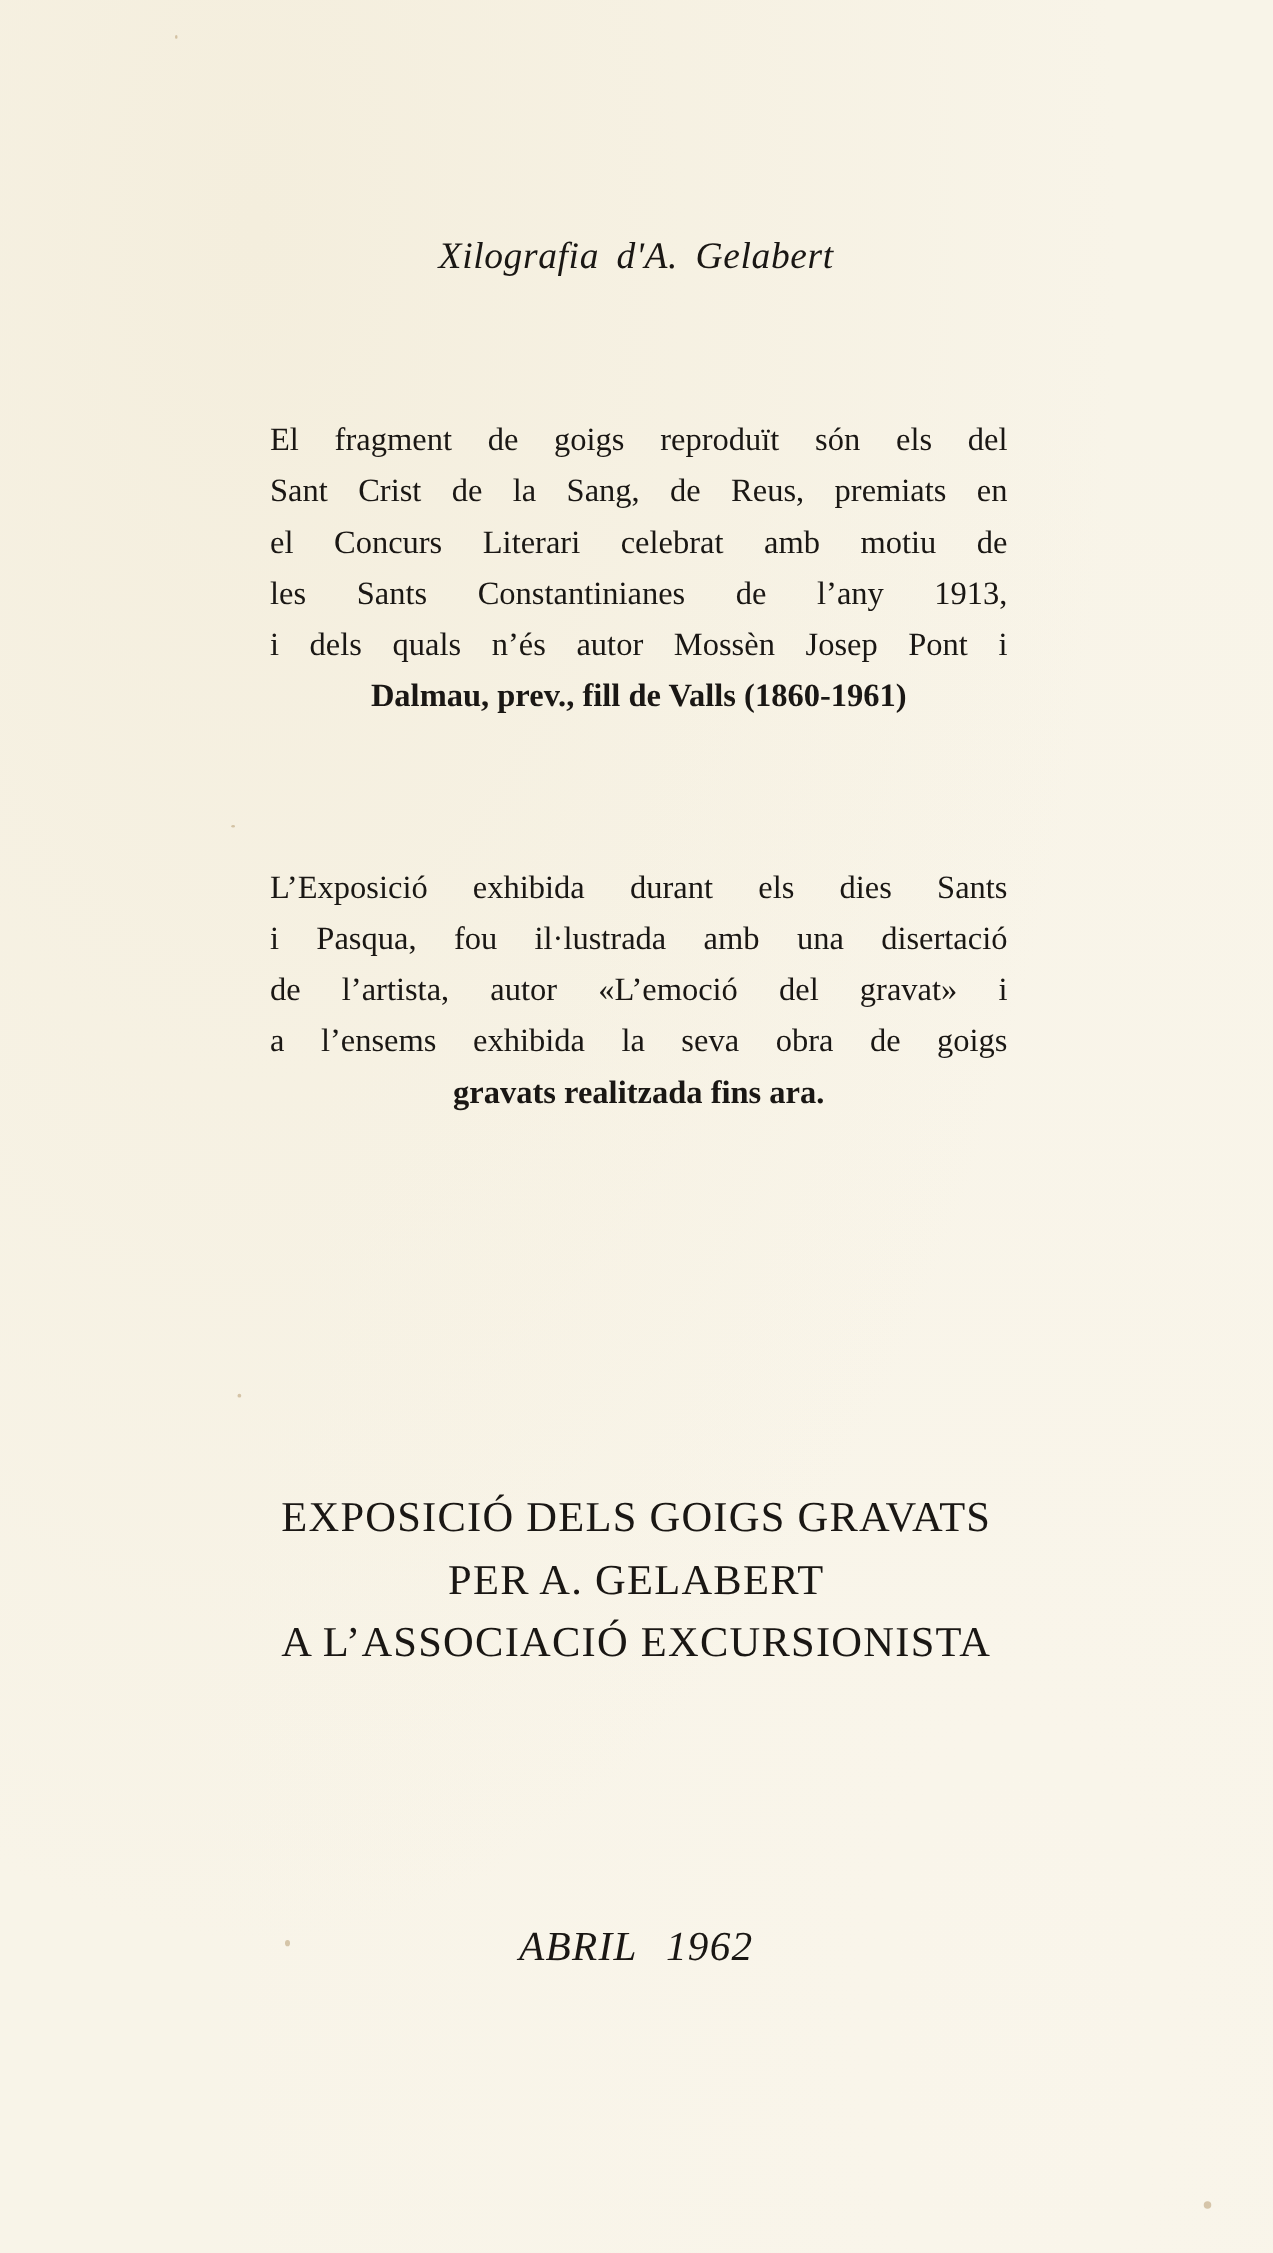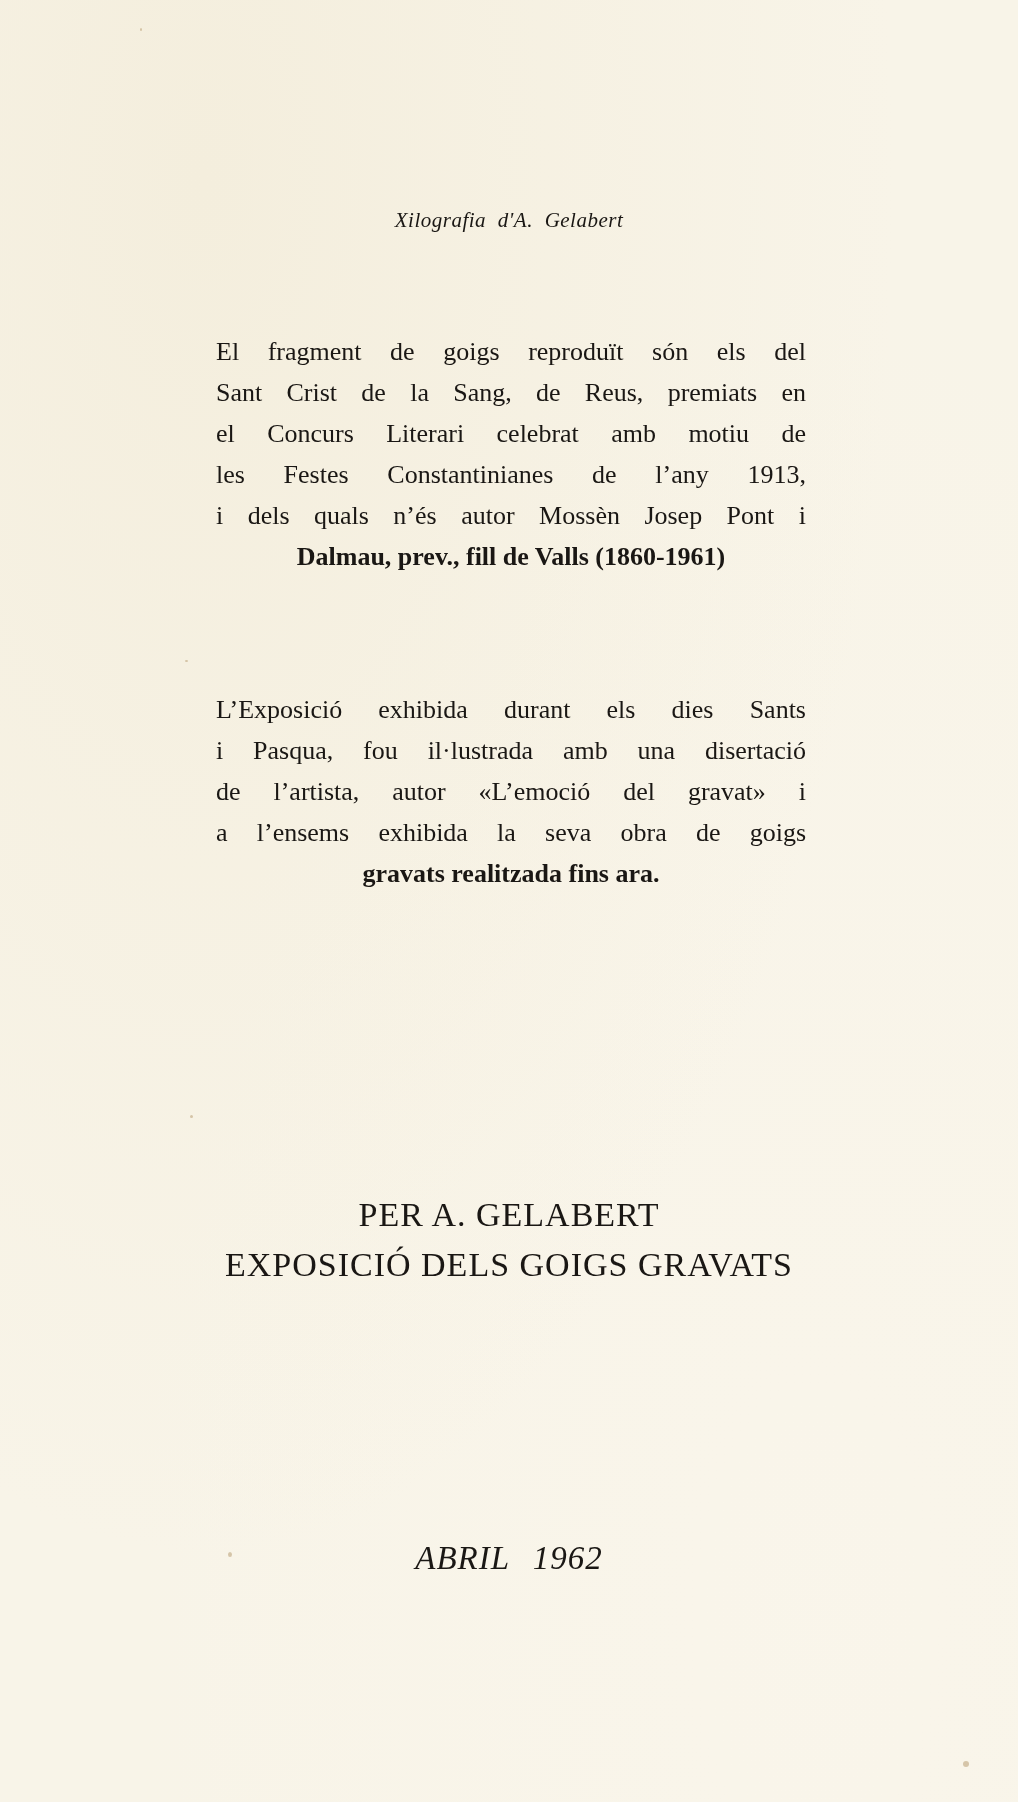--- a/index.html
+++ b/index.html
@@ -23,24 +23,23 @@
         radial-gradient(ellipse at 80% 90%, rgba(250,246,236,0.6), transparent 60%),
         #f8f4e8;
     }
     .caption {
       position: absolute;
       top: 188px;
       left: 0;
       width: 1018px;
       text-align: center;
       font-style: italic;
-      font-size: 21px;
+      font-size: 30px;
       letter-spacing: 0.5px;
       word-spacing: 6px;
-      margin-top: 20px;
     }
     .para {
       position: absolute;
       left: 216px;
       width: 590px;
       font-size: 26px;
       line-height: 41px;
     }
     .para .line {
       display: block;
@@ -89,36 +88,37 @@
 <body>
 
 <div class="page">
 
   <div class="caption">Xilografia d'A. Gelabert</div>
 
   <div class="para para-1">
     <span class="line">El fragment de goigs reproduït són els del</span>
     <span class="line">Sant Crist de la Sang, de Reus, premiats en</span>
     <span class="line">el Concurs Literari celebrat amb motiu de</span>
-    <span class="line">les Festes Constantinianes de l’any 1913,</span>
+    <span class="line">les Sants Constantinianes de l’any 1913,</span>
     <span class="line">i dels quals n’és autor Mossèn Josep Pont i</span>
     <span class="line last">Dalmau, prev., fill de Valls (1860-1961)</span>
   </div>
 
   <div class="para para-2">
     <span class="line">L’Exposició exhibida durant els dies Sants</span>
     <span class="line">i Pasqua, fou il·lustrada amb una disertació</span>
     <span class="line">de l’artista, autor «L’emoció del gravat» i</span>
     <span class="line">a l’ensems exhibida la seva obra de goigs</span>
     <span class="line last">gravats realitzada fins ara.</span>
   </div>
 
   <div class="title-block">
+    <span class="tline">EXPOSICIÓ DELS GOIGS GRAVATS</span>
     <span class="tline">PER A. GELABERT</span>
-    <span class="tline">EXPOSICIÓ DELS GOIGS GRAVATS</span>
+    <span class="tline">A L’ASSOCIACIÓ EXCURSIONISTA</span>
   </div>
 
   <div class="date">ABRIL 1962</div>
 
   <span class="speck" style="left:228px;top:1552px;width:4px;height:5px;"></span>
   <span class="speck" style="left:963px;top:1761px;width:6px;height:6px;"></span>
   <span class="speck" style="left:185px;top:660px;width:3px;height:2px;"></span>
   <span class="speck" style="left:140px;top:28px;width:2px;height:3px;"></span>
   <span class="speck" style="left:190px;top:1115px;width:3px;height:3px;"></span>
 </div>

